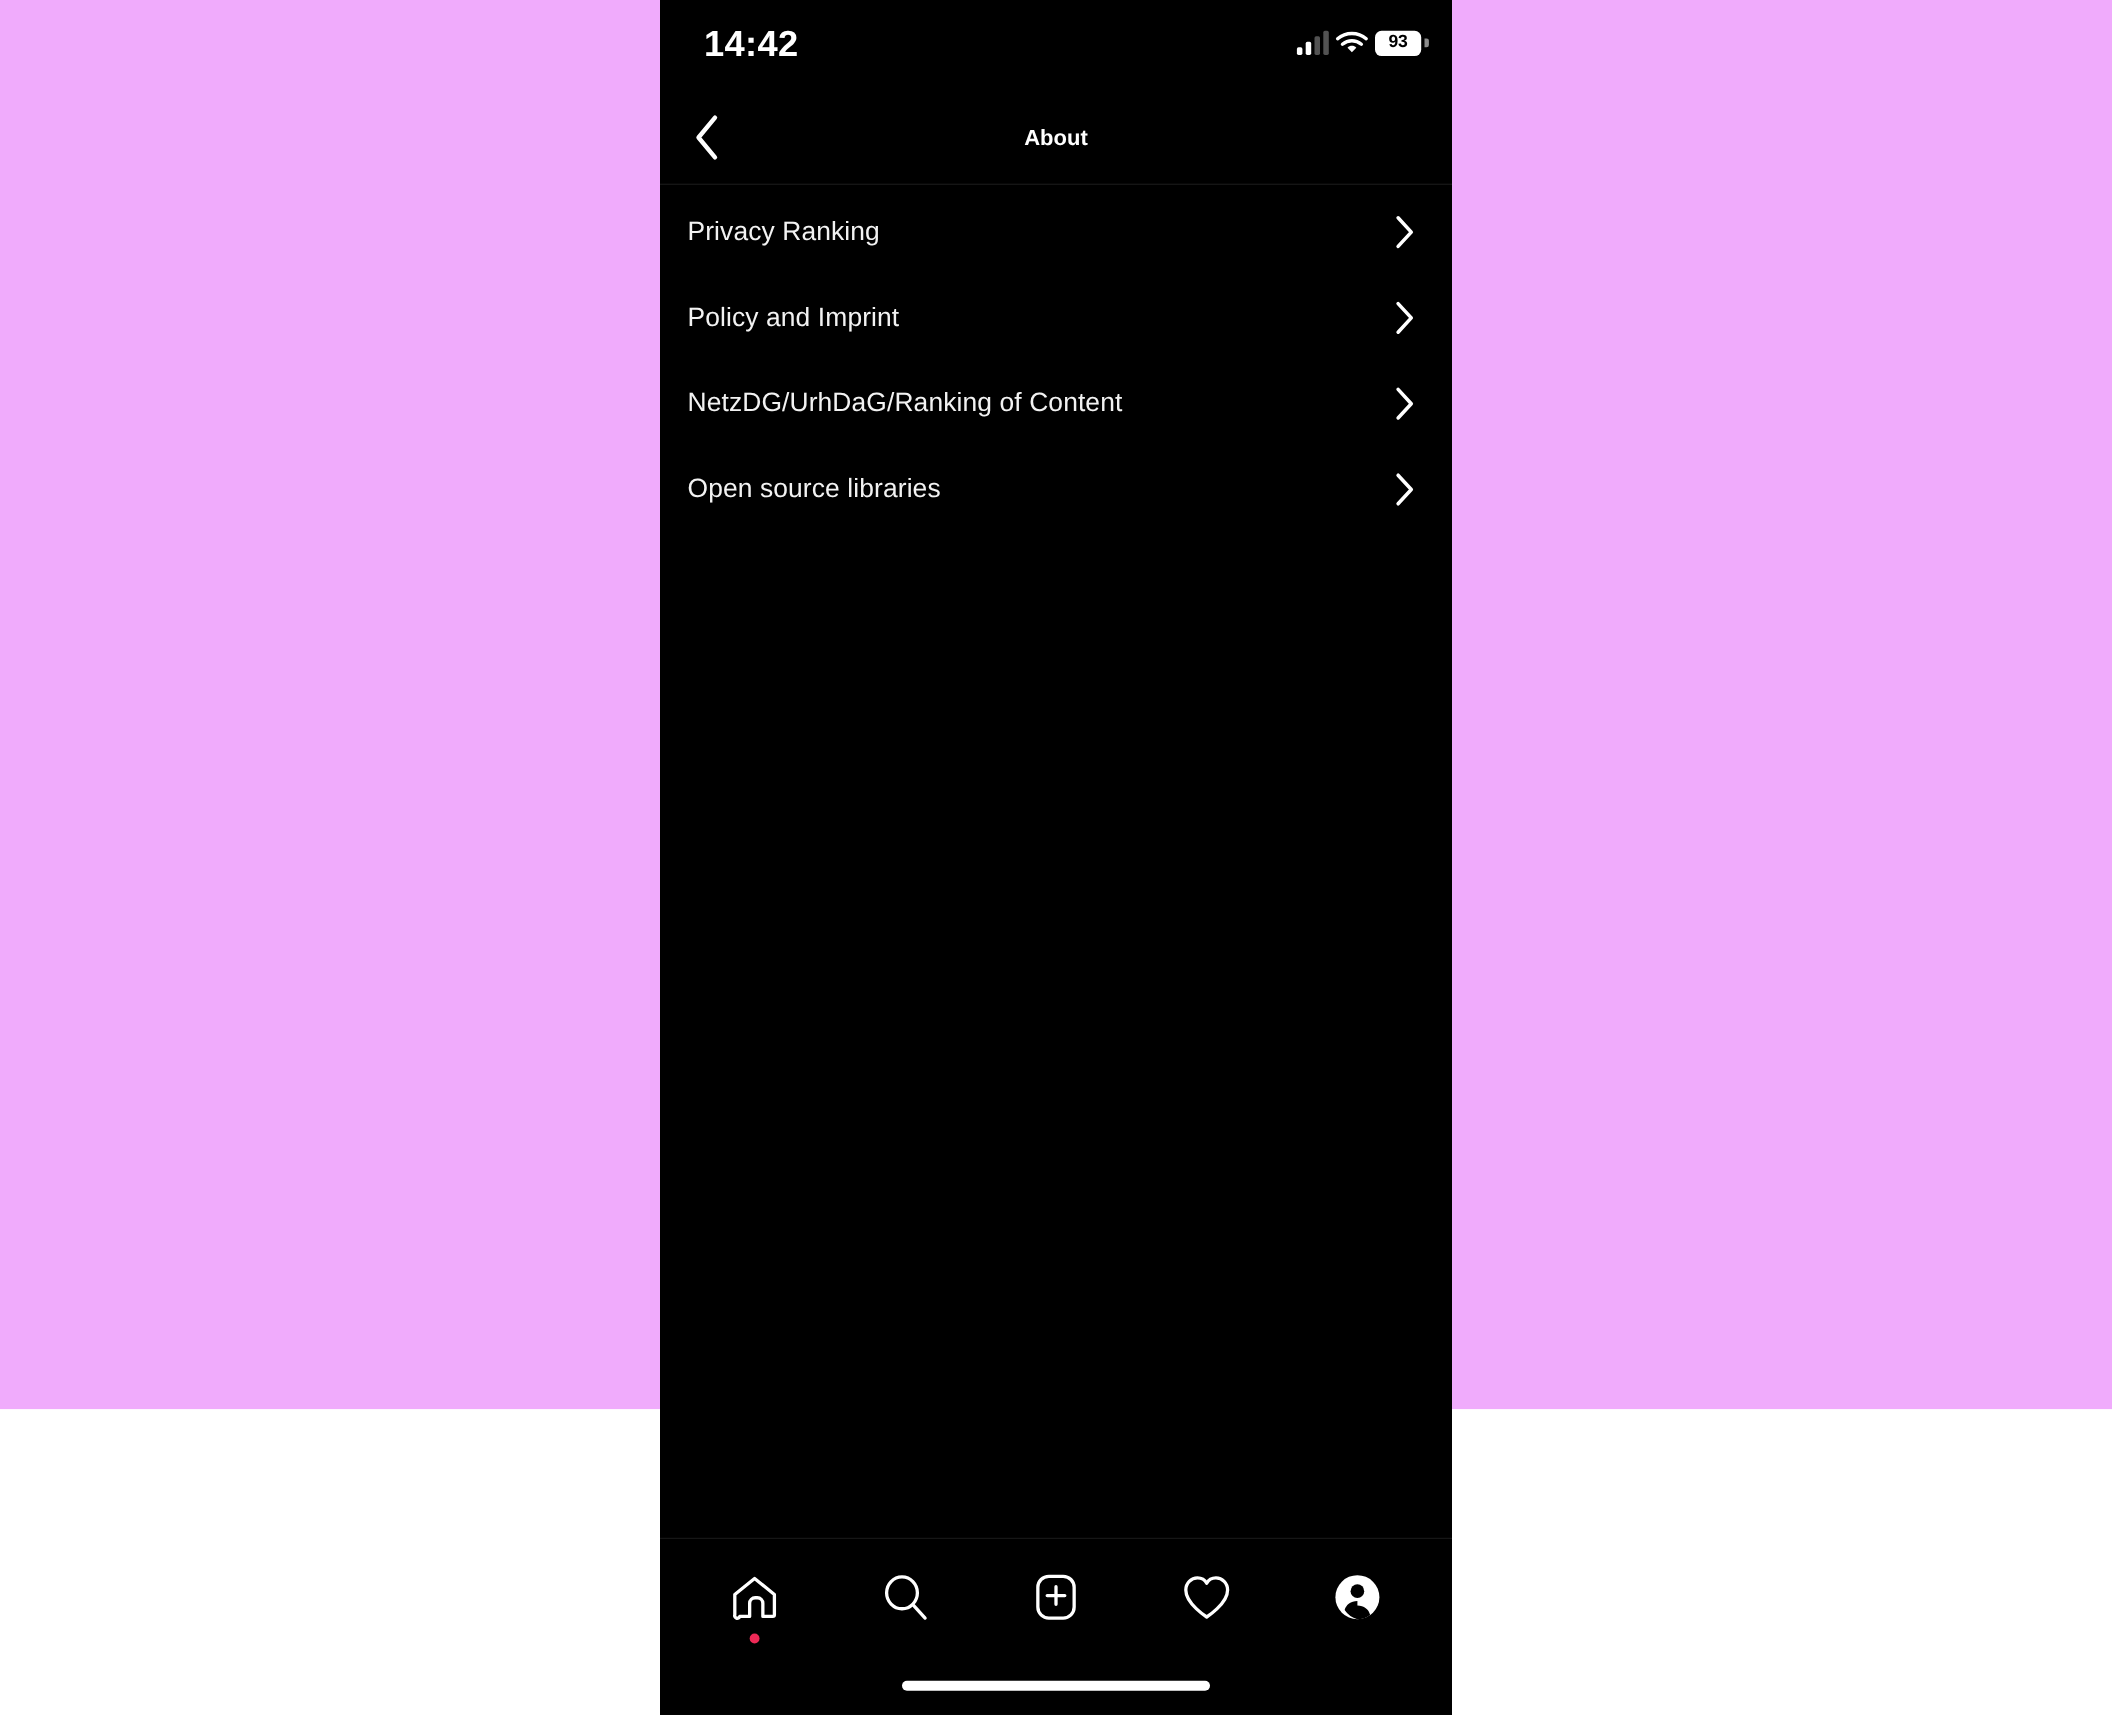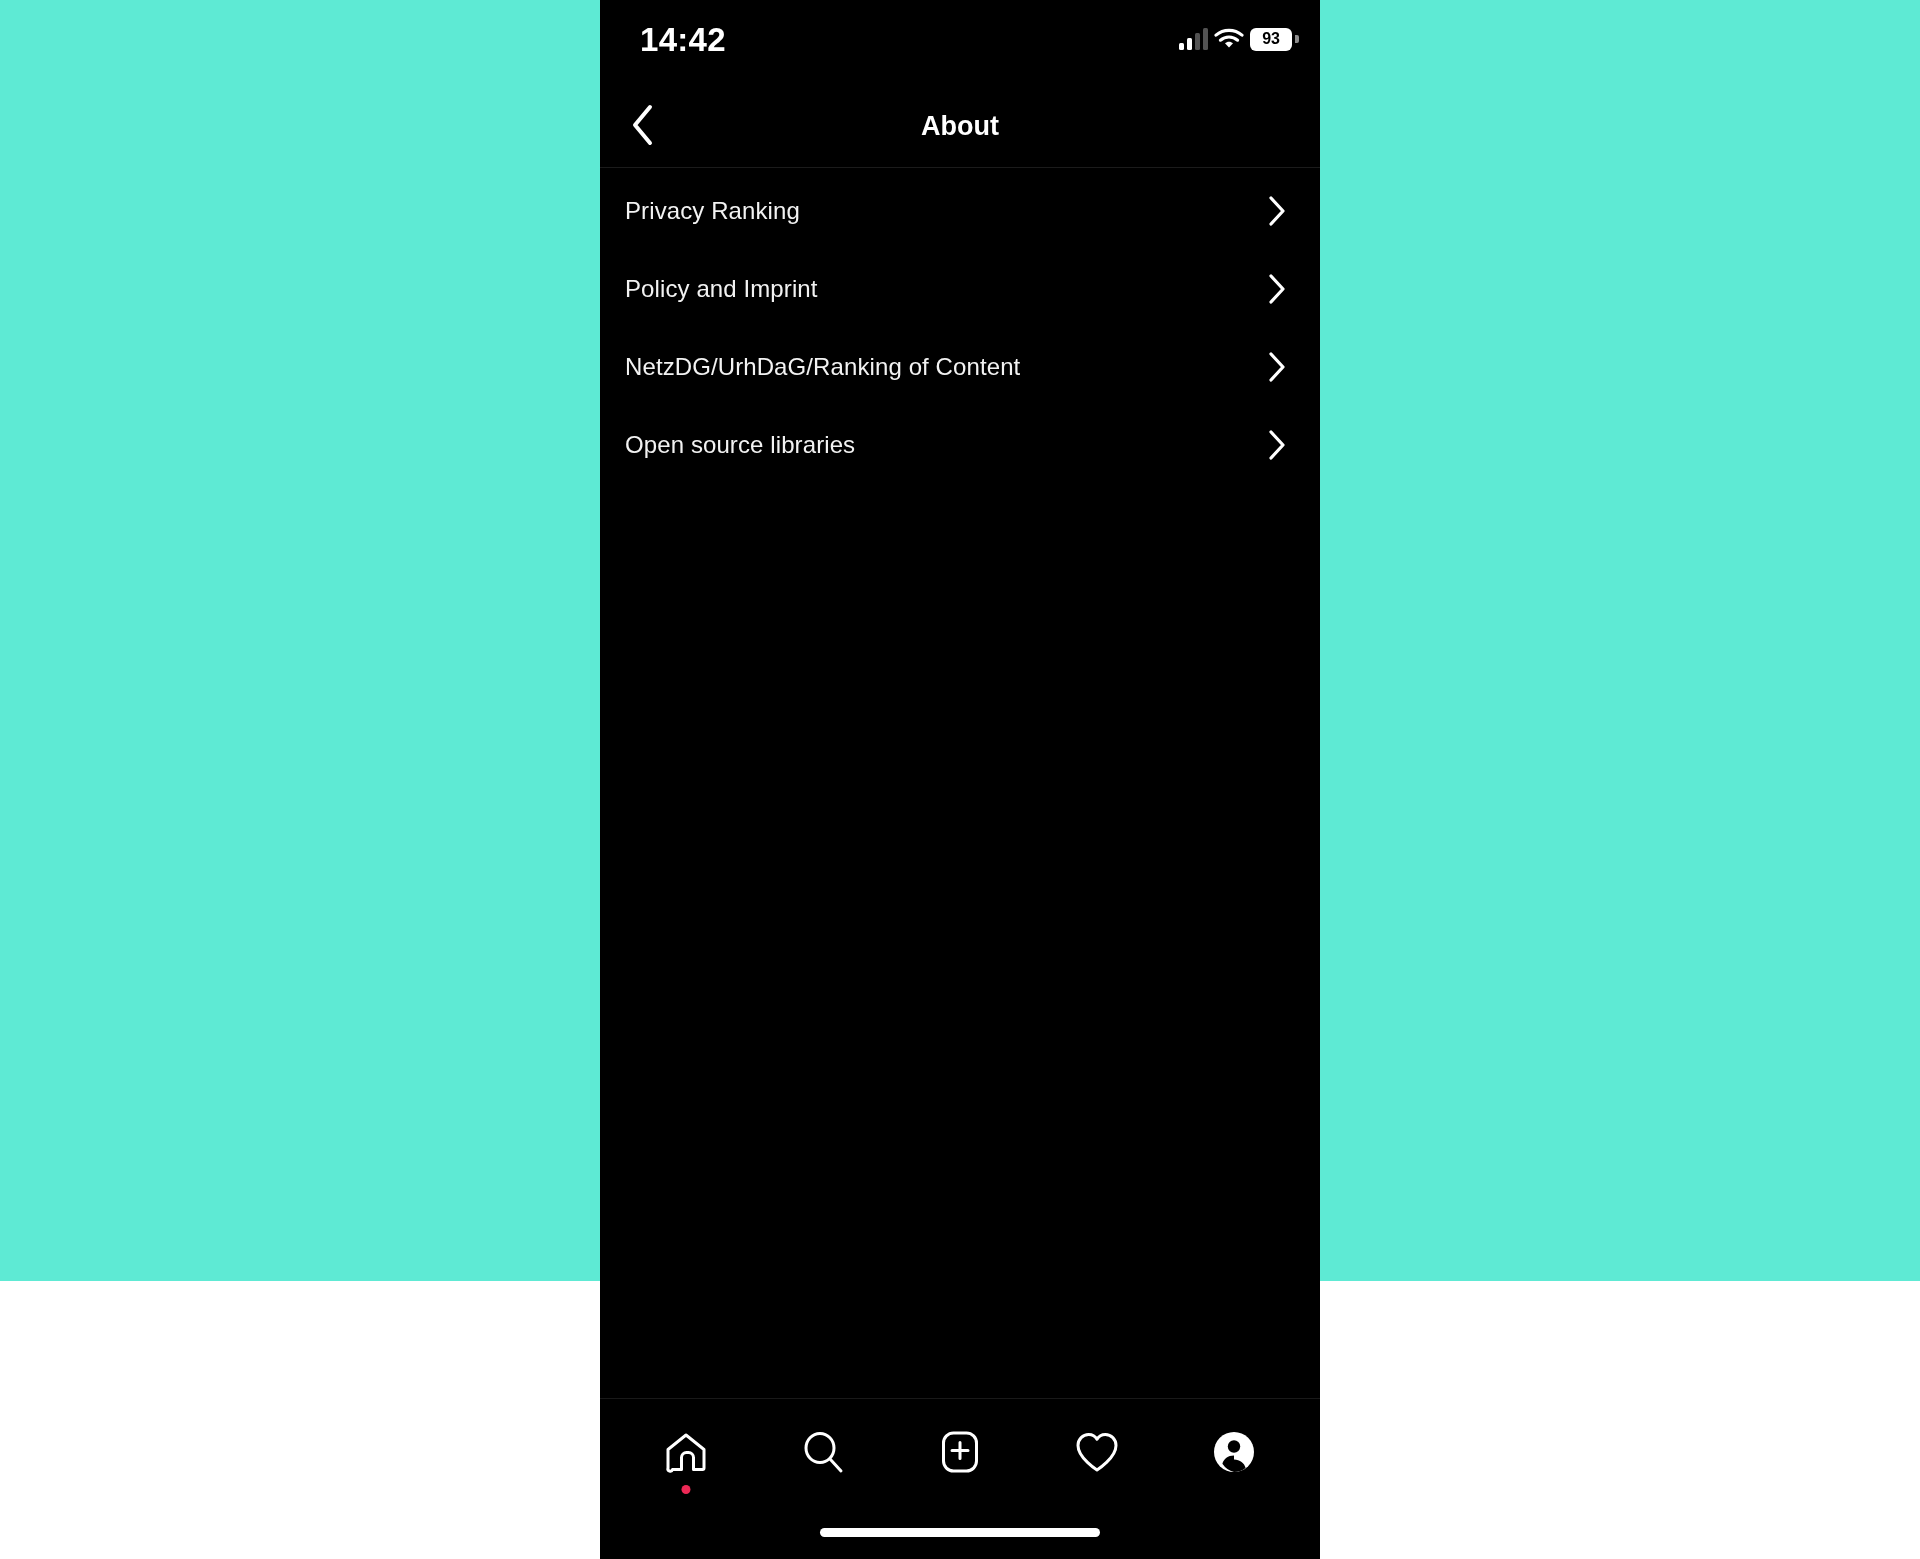--- a/index.html
+++ b/index.html
@@ -9,21 +9,21 @@
     width: 1920px;
     height: 1559px;
     overflow: hidden;
     font-family: "Liberation Sans", sans-serif;
   }
 
   #page {
     position: relative;
     width: 1920px;
     height: 1281px;
-    background: #5eead4;
+    background: #f0abfc;
   }
 
   
   .phone {
     position: absolute;
     left: 600px;
     top: 0px;
     width: 720px;
     height: 1559px;
     background: #000000;
@@ -126,21 +126,21 @@
     align-items: center;
     justify-content: center;
     cursor: pointer;
   }
   .nav-title {
     position: absolute;
     left: 0; right: 0;
     top: 18px;
     text-align: center;
     color: #ffffff;
-    font-size: 27px;
+    font-size: 20px;
     font-weight: bold;
     line-height: 40px;
   }
 
   
   .list {
     width: 100%;
     padding-top: 4px;
     box-sizing: border-box;
   }

